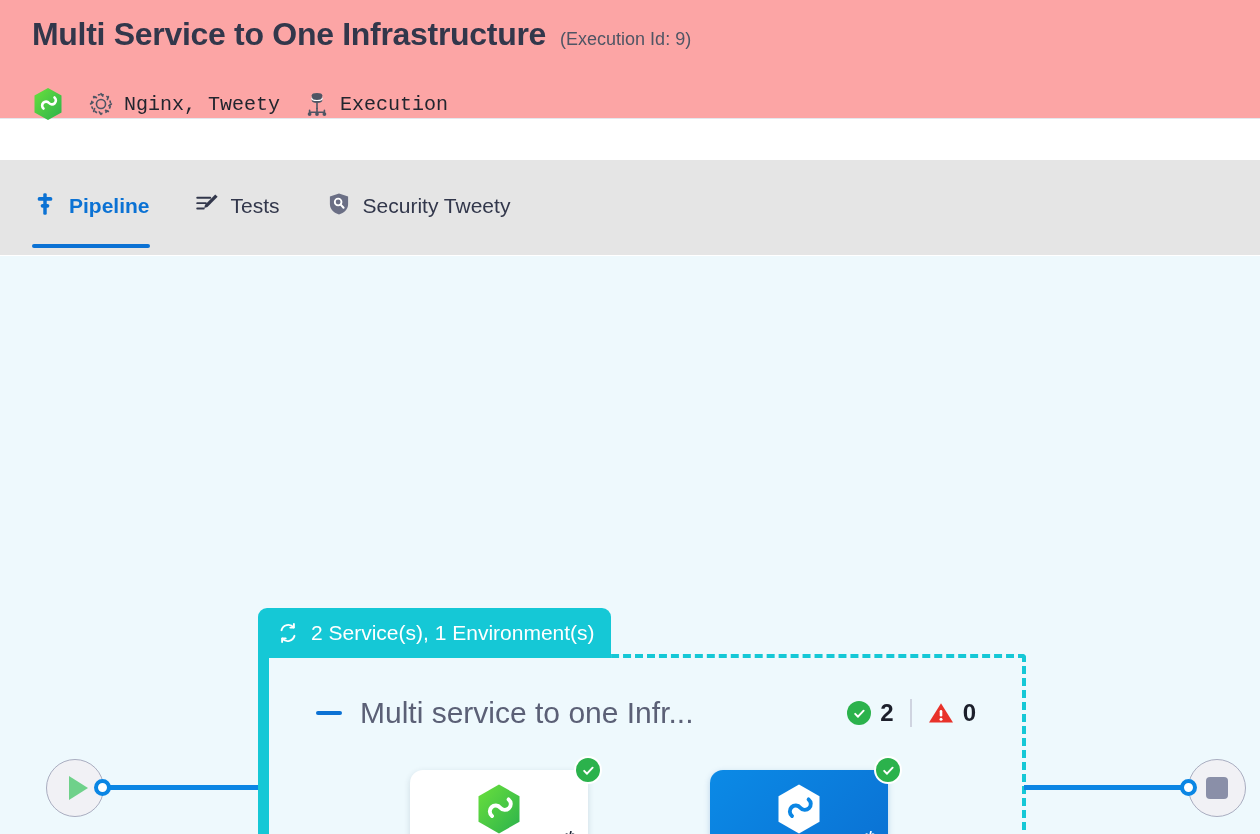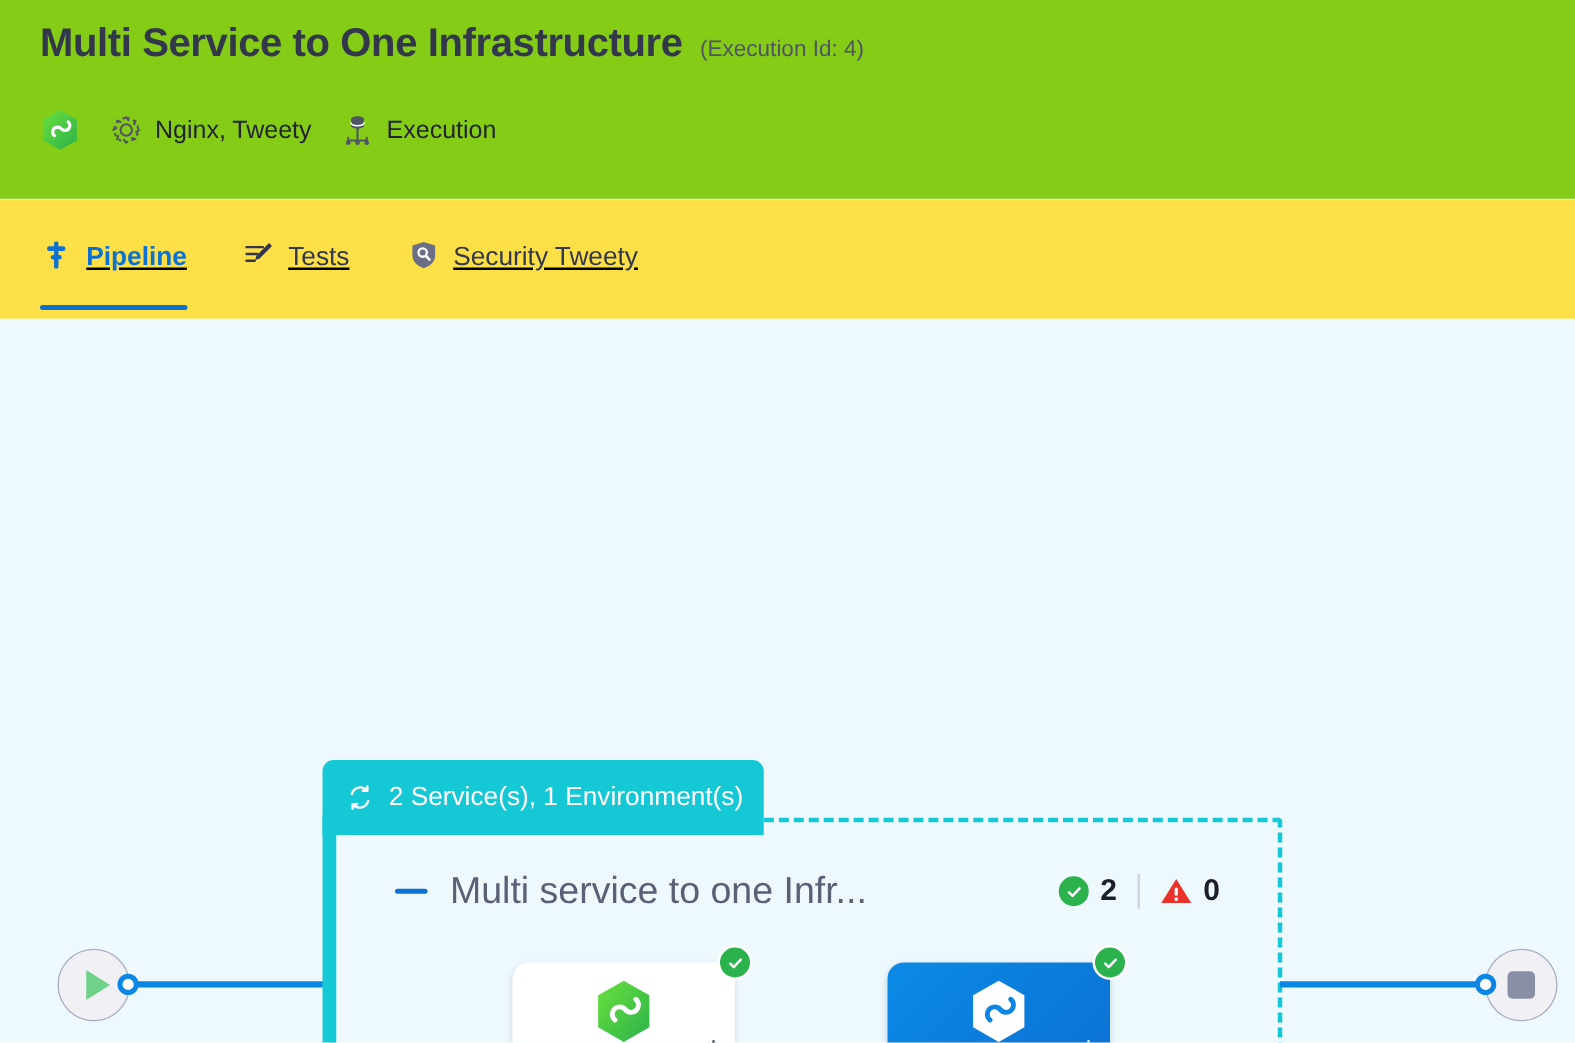--- a/index.html
+++ b/index.html
@@ -9,22 +9,22 @@
     font-family: "Liberation Sans", sans-serif;
     background: #ffffff;
     overflow: hidden;
   }
 
   
   .header {
     position: absolute;
     left: 0; top: 0;
     width: 1260px;
-    height: 160px;
-    background: #84cc16;
+    height: 119px;
+    background: #fca5a5;
     border-bottom: 1px solid #e4e8ee;
   }
   .title-row {
     position: absolute;
     left: 32px; top: 16px;
     display: flex;
     align-items: baseline;
     gap: 14px;
   }
   .page-title {
@@ -49,33 +49,33 @@
     align-items: center;
     gap: 10px;
   }
   .meta-logo { width: 32px; height: 34px; display:block; }
   .meta-sep { width: 24px; }
   .meta-icon { width: 26px; height: 26px; display: block; }
   .meta-icon-k8s { width: 26px; height: 28px; display: block; }
   .meta-text {
     font-size: 20px;
     color: #22252e;
+    font-family: Liberation Mono, monospace;
   }
 
   
   .tabs {
     position: absolute;
     left: 0; top: 160px;
     width: 1260px;
     height: 95px;
-    background: #fde047;
+    background: #e5e5e5;
     display: flex;
     align-items: flex-start;
     padding-left: 32px;
-    text-decoration: underline;
   }
   .tab {
     display: flex;
     align-items: center;
     gap: 11px;
     height: 88px;
     padding: 0 16px 0 0;
     margin-right: 30px;
     cursor: pointer;
     position: relative;
@@ -150,21 +150,21 @@
     background: #0b86e4;
     z-index: 2;
   }
   #edge-left { left: 106px; top: 529px; width: 160px; }
   #edge-right { left: 1024px; top: 529px; width: 164px; }
 
   
   .group-badge {
     position: absolute;
     left: 258px; top: 352px;
-    height: 60px;
+    height: 50px;
     background: #15c8d6;
     border-radius: 9px 9px 0 0;
     display: flex;
     align-items: center;
     gap: 11px;
     padding: 0 16px 0 18px;
     z-index: 3;
   }
   .group-badge .badge-text {
     font-size: 21px;
@@ -270,21 +270,21 @@
   #svc-1 { left: 410px; top: 514px; }
   #svc-2 { left: 710px; top: 514px; }
 </style>
 </head>
 <body>
 
 <div class="header">
 
   <div class="title-row">
     <div class="page-title">Multi Service to One Infrastructure</div>
-    <div class="exec-id">(Execution Id: 4)</div>
+    <div class="exec-id">(Execution Id: 9)</div>
   </div>
 
   <div class="meta-row">
 
     <span class="meta-logo">
       <svg viewBox="0 0 32 34" xmlns="http://www.w3.org/2000/svg">
         <defs>
           <linearGradient id="gl1" x1="0" y1="0" x2="1" y2="1">
             <stop offset="0%" stop-color="#6ae03c"></stop>
               <stop offset="100%" stop-color="#2bb24c"></stop>

